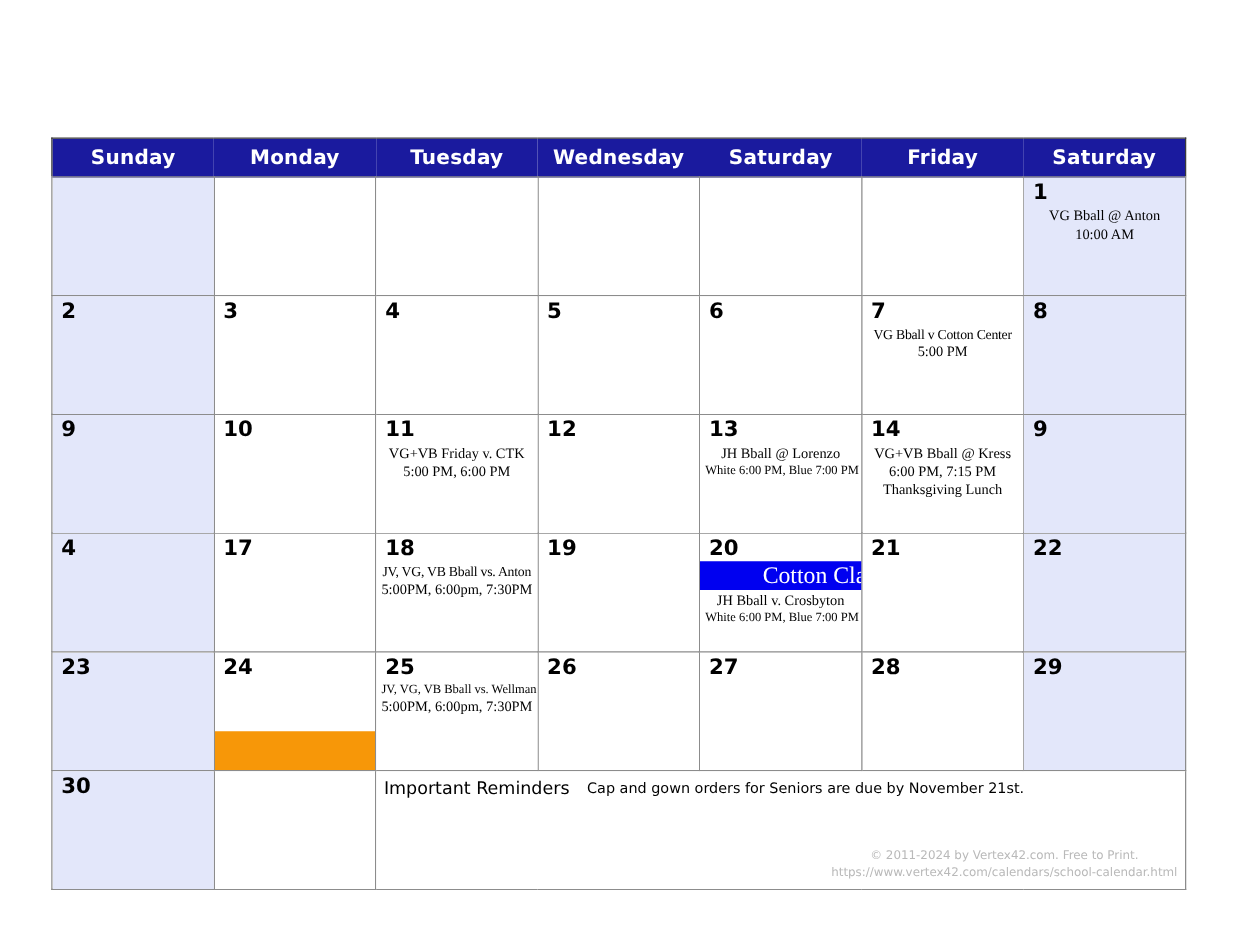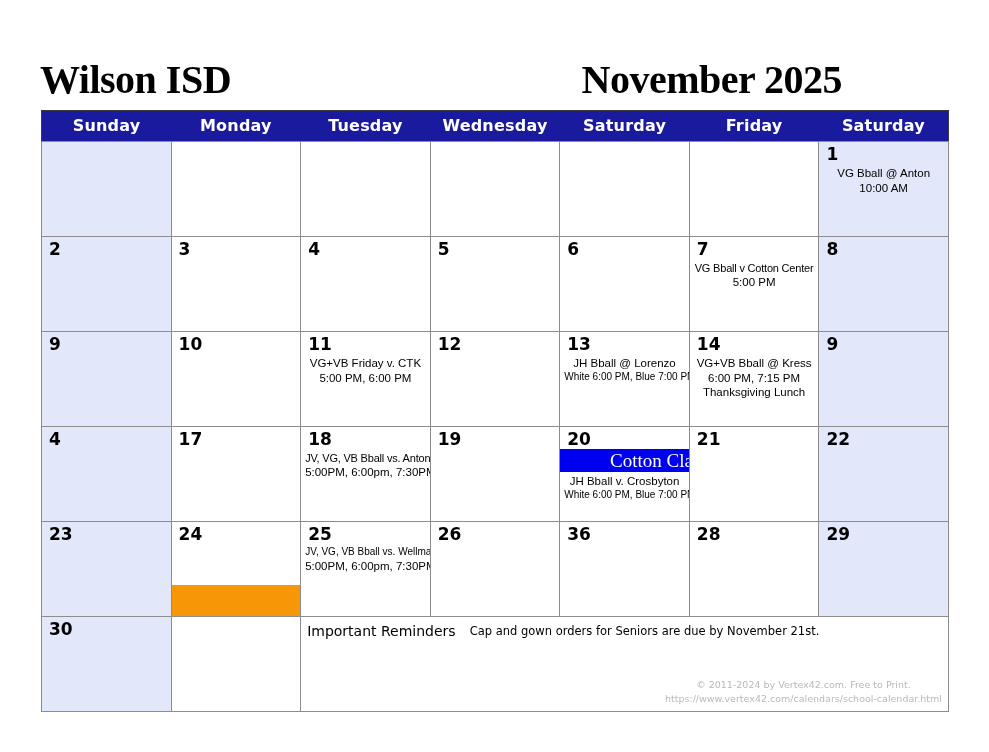--- a/index.html
+++ b/index.html
@@ -72,21 +72,21 @@
     font-family:"DejaVu Sans", sans-serif;
     font-weight:bold;font-size:17px;color:#000;
     padding:4px 0 0 7px;
     line-height:1.05;
   }
   .events{
     padding:2px 4px 0 4px;
     text-align:center;
   }
   .ev{
-    font-family:Liberation Sans, sans-serif;
+    font-family:Liberation Serif, serif;
     font-size:11.5px;color:#000;line-height:1.28;
     white-space:nowrap;
   }
   .ev.small{font-size:10px;}
   .ev.wide{font-size:11px;letter-spacing:-0.2px;}
 
   
   .ovl-cell{position:relative;padding:0;}
   .ovl-banner{
     position:absolute;left:0;right:0;top:22px;height:23px;
@@ -107,45 +107,41 @@
   }
 
   
   td.reminders{
     border:1px solid #8c8c8c;
     vertical-align:top;
     padding:6px 0 0 6px;
     background:#ffffff;
     position:relative;
   }
-  .rem-line{display:flex;align-items:center;gap:14px;}
+  .rem-line{display:flex;align-items:flex-start;gap:14px;}
   .rem-label{
     font-family:"DejaVu Sans", sans-serif;
     font-size:14px;color:#000;
   }
   .rem-text{
     font-family:"DejaVu Sans", sans-serif;
     font-size:11.5px;color:#000;
   }
   .footer{
     position:absolute;right:6px;bottom:4px;text-align:right;
     font-family:"DejaVu Sans", sans-serif;
     font-size:9.5px;color:#b9b9b9;line-height:1.55;
   }
   .footer div{white-space:nowrap;text-align:center;}
 </style>
 </head>
 <body>
 
 <div class="page">
 
-  <div class="titlebar">
-    <div class="org-title">Wilson ISD</div>
-    <div class="month-title">November 2025</div>
-  </div>
 
   <table class="cal">
     <colgroup>
       <col>
         <col>
         <col>
         <col>
         <col>
         <col>
         <col>
@@ -301,21 +297,21 @@
           <div class="daynum">25</div>
           <div class="events">
             <div class="ev small">JV, VG, VB Bball vs. Wellman</div>
             <div class="ev">5:00PM, 6:00pm, 7:30PM</div>
           </div>
         </td>
         <td class="day">
           <div class="daynum">26</div>
         </td>
         <td class="day">
-          <div class="daynum">36</div>
+          <div class="daynum">27</div>
         </td>
         <td class="day">
           <div class="daynum">28</div>
         </td>
         <td class="day weekend">
           <div class="daynum">29</div>
         </td>
       </tr>
 
       <tr>

